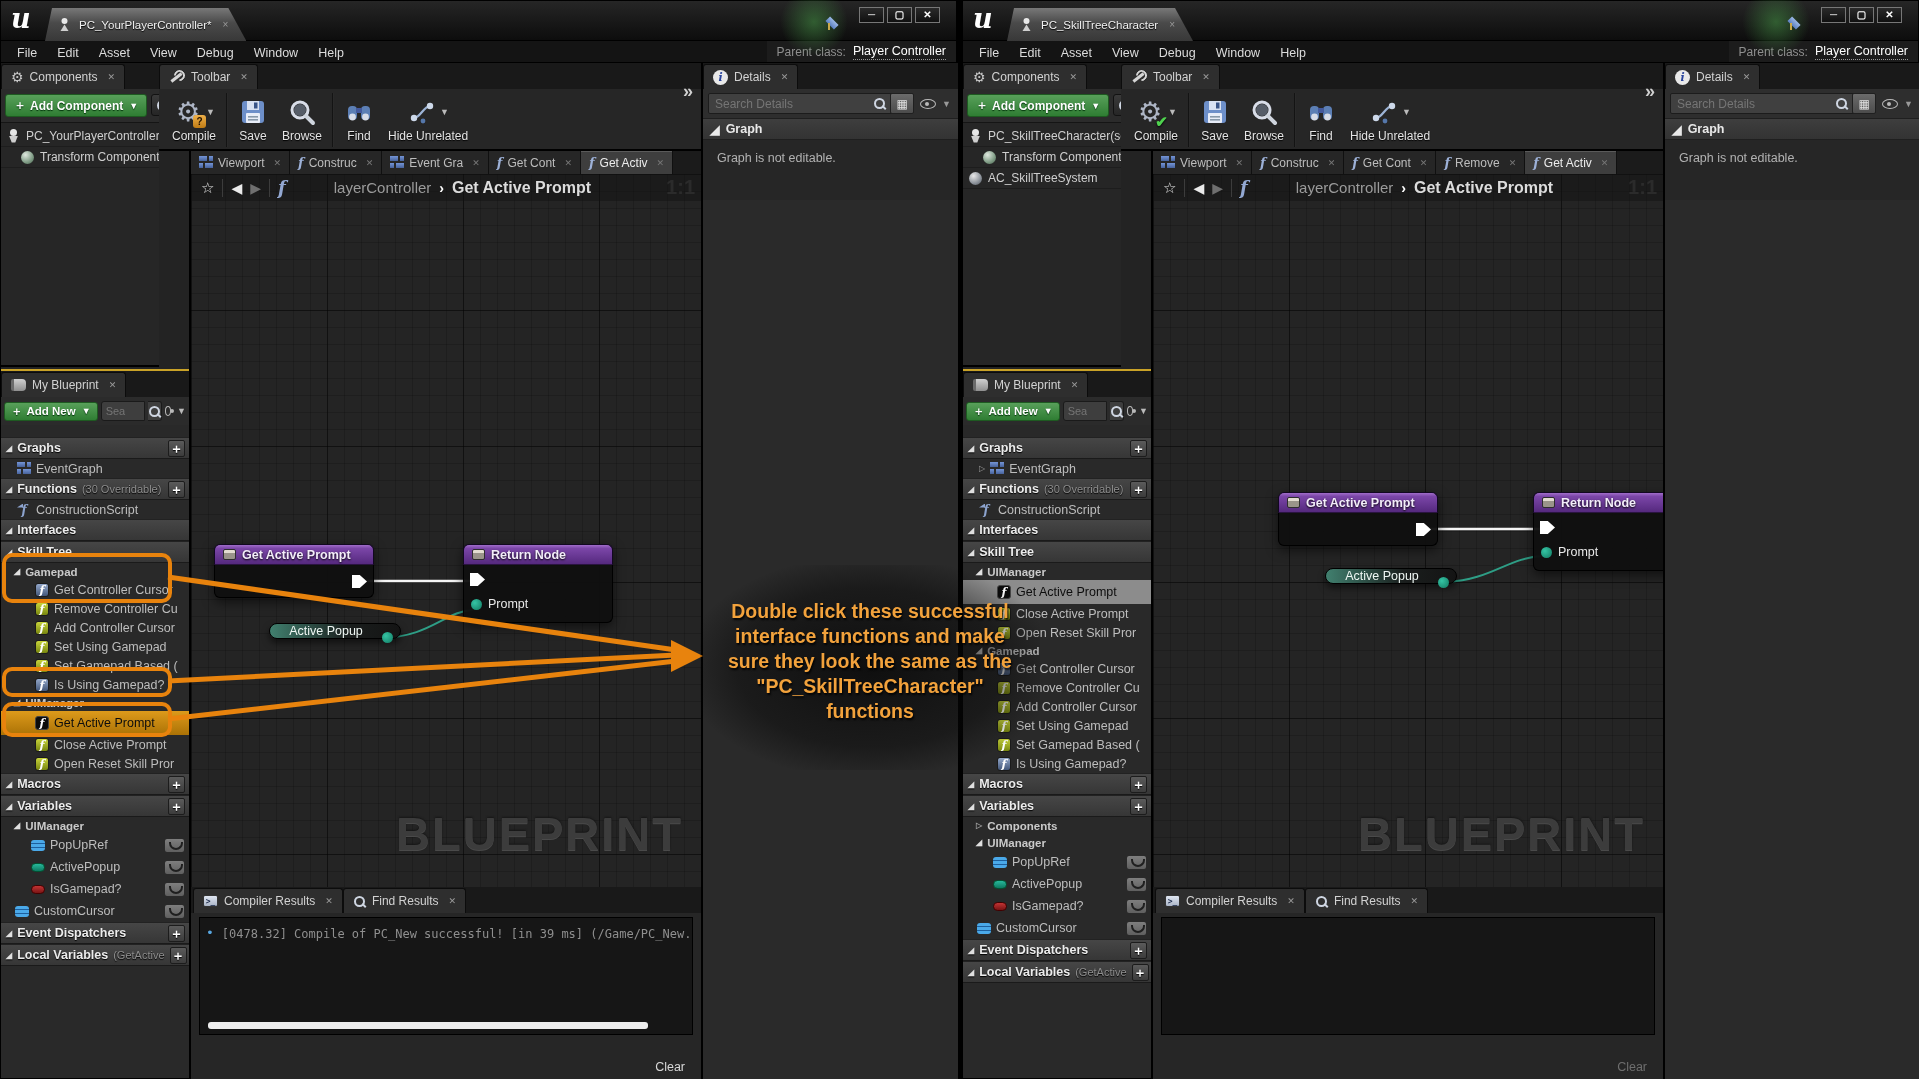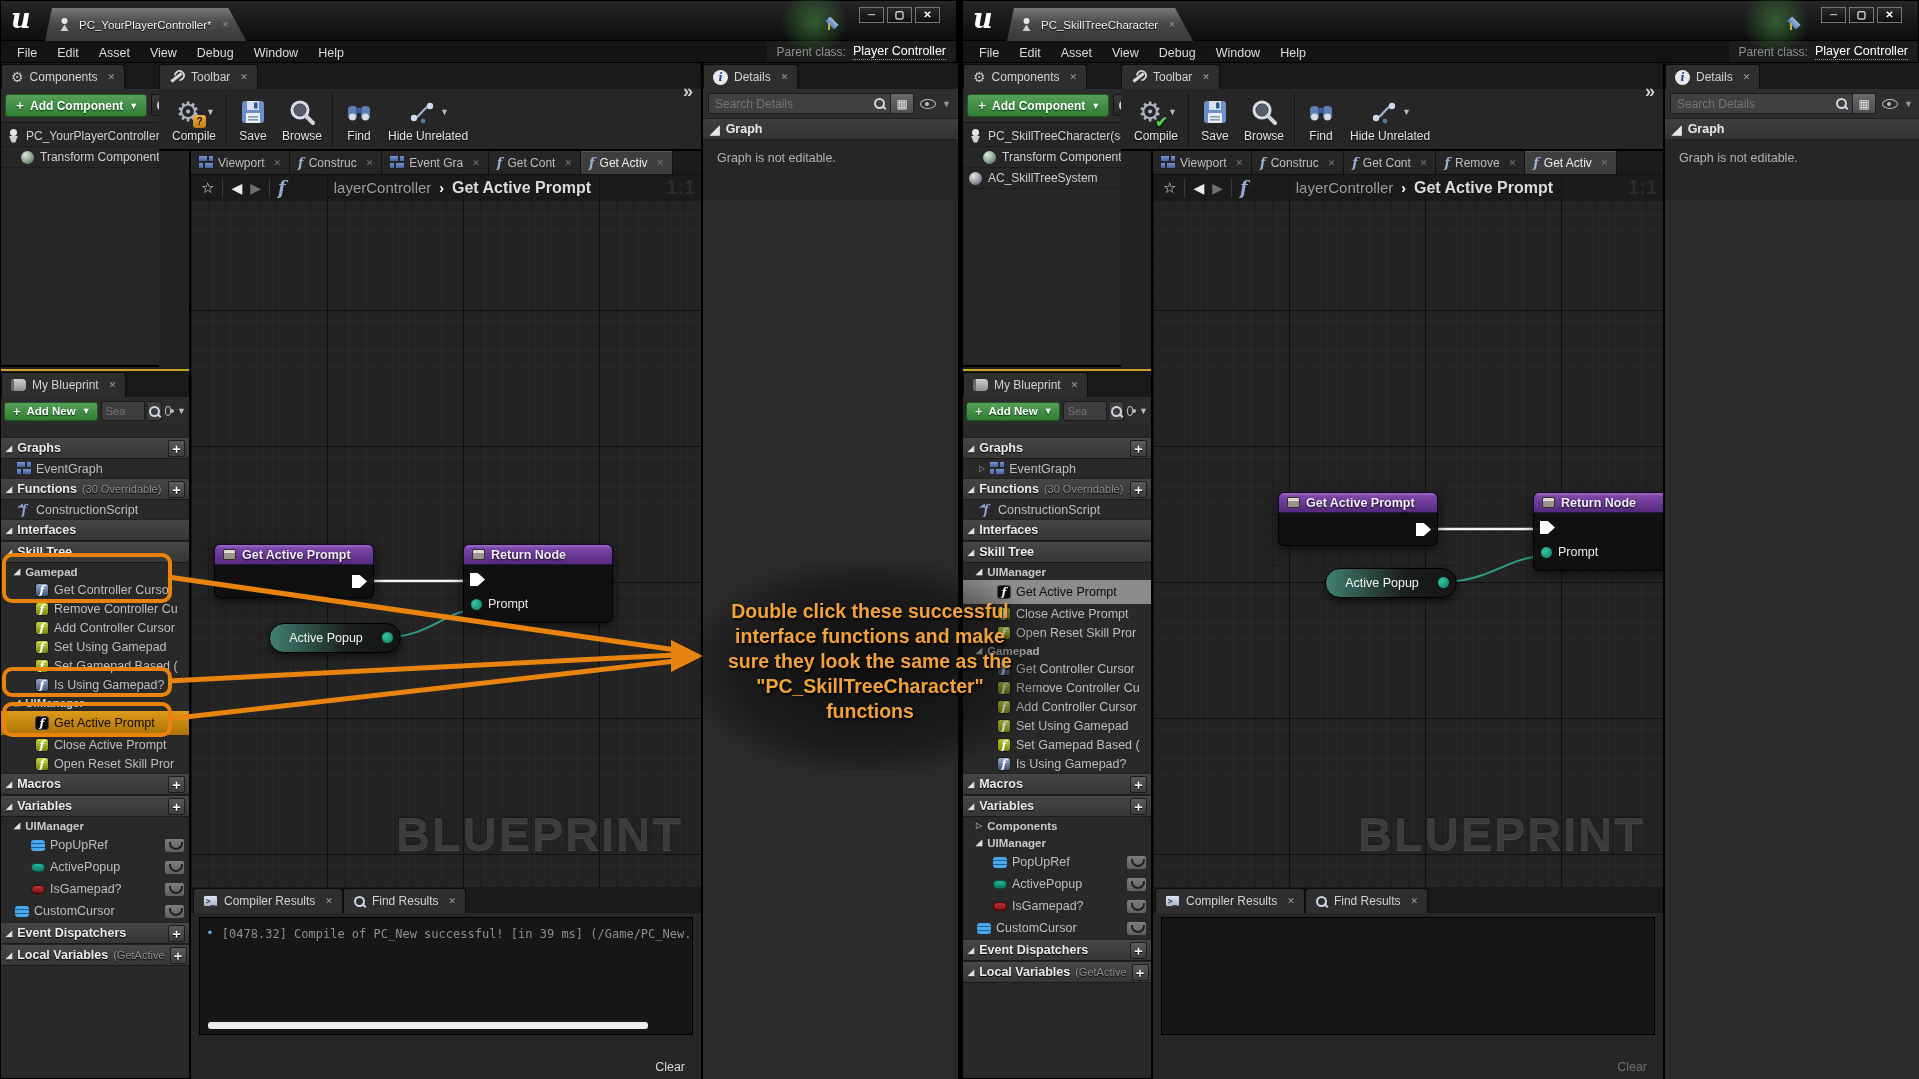--- a/index.html
+++ b/index.html
@@ -150,21 +150,21 @@
   .gnode{position:absolute;z-index:2;filter:drop-shadow(0 4px 6px rgba(0,0,0,.6));}
   .gnode-head{height:21px;display:flex;align-items:center;gap:6px;padding:0 8px;border:1px solid #120821;border-bottom:1px solid #2a1440;
     border-radius:6px 6px 0 0;background:linear-gradient(#a06cc9 0%,#7b46a8 18%,#55297e 100%);
     font-size:12.5px;font-weight:bold;color:#f3edfa;text-shadow:0 1px 2px #000;white-space:nowrap;}
   .gnode-ic{width:13px;height:11px;flex:none;border-radius:2px;background:linear-gradient(#e3ddd1 0 35%,#9a948a 35%);border:1px solid #2e2e2e;}
   .gnode-body{position:relative;border:1px solid #000;border-top:none;border-radius:0 0 6px 6px;background:rgba(16,16,16,.93);}
   .pin-exec{position:absolute;width:15px;height:13px;background:#fff;
     clip-path:polygon(0 0,52% 0,100% 50%,52% 100%,0 100%);}
   .pin-row{position:absolute;left:7px;display:flex;align-items:center;gap:6px;color:#e8e8e8;font-size:12.5px;}
   .pin-dot{width:11px;height:11px;border-radius:50%;background:radial-gradient(circle at 35% 35%,#35c4a4,#117a62);flex:none;}
-  .gcapsule{position:absolute;z-index:2;height:30px;border-radius:15px;border:1px solid #000;
+  .gcapsule{position:absolute;z-index:2;height:16px;border-radius:15px;border:1px solid #000;
     background:linear-gradient(90deg,#41806f,#1a1e1d 60%,#141414);display:flex;align-items:center;justify-content:center;
     color:#eef6f3;font-size:12.5px;box-shadow:0 4px 7px rgba(0,0,0,.55);padding-right:18px;}
   .cap-pin{position:absolute;right:7px;top:8px;}
 
   
   .compiler-panel{position:absolute;left:190px;top:886px;width:510px;height:193px;background:#262626;}
   .ctab-row{height:26px;display:flex;align-items:flex-end;background:#191919;padding-left:2px;}
   .comp-box{position:absolute;left:8px;right:8px;top:30px;height:118px;background:#161616;border:1px solid #000;overflow:hidden;}
   .log-line{display:flex;align-items:flex-start;gap:8px;padding:9px 6px;color:#8f8f8f;
     font:12px "DejaVu Sans Mono",monospace;white-space:nowrap;}

